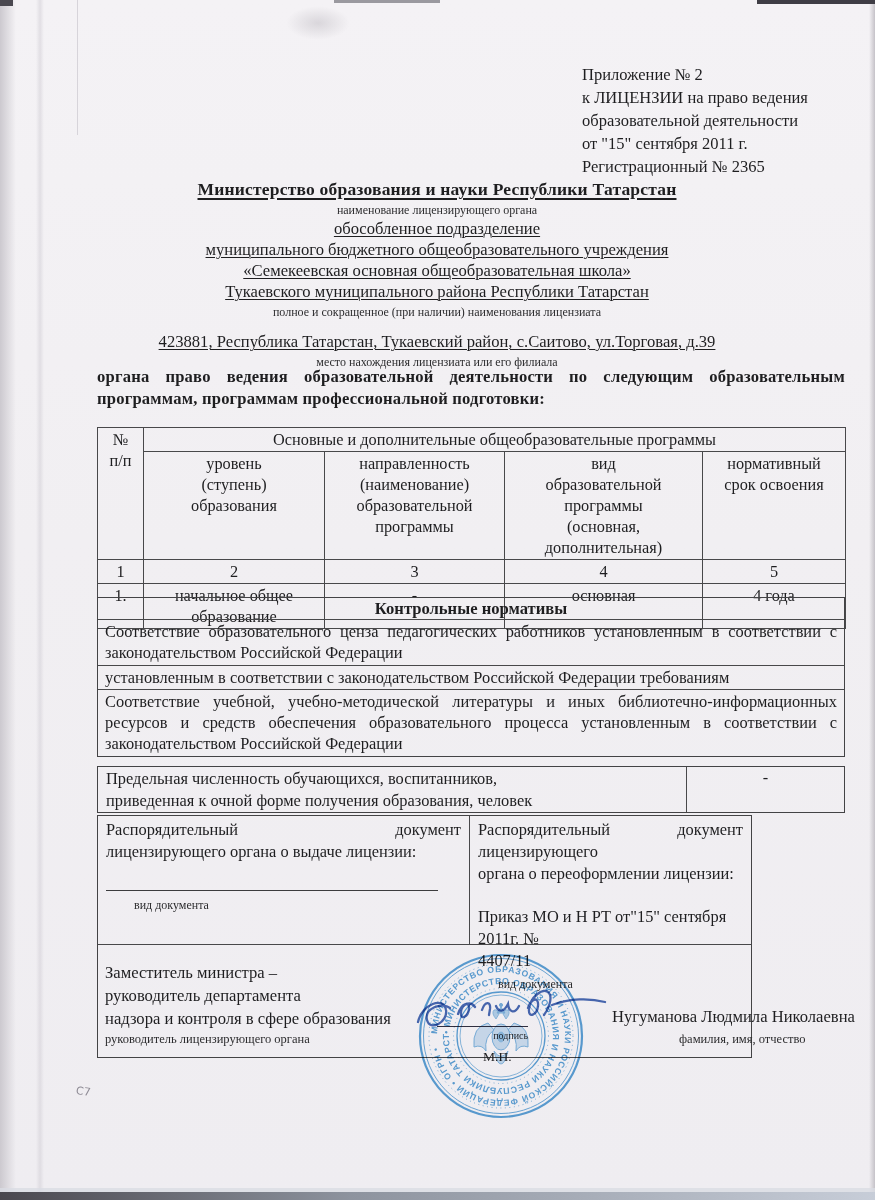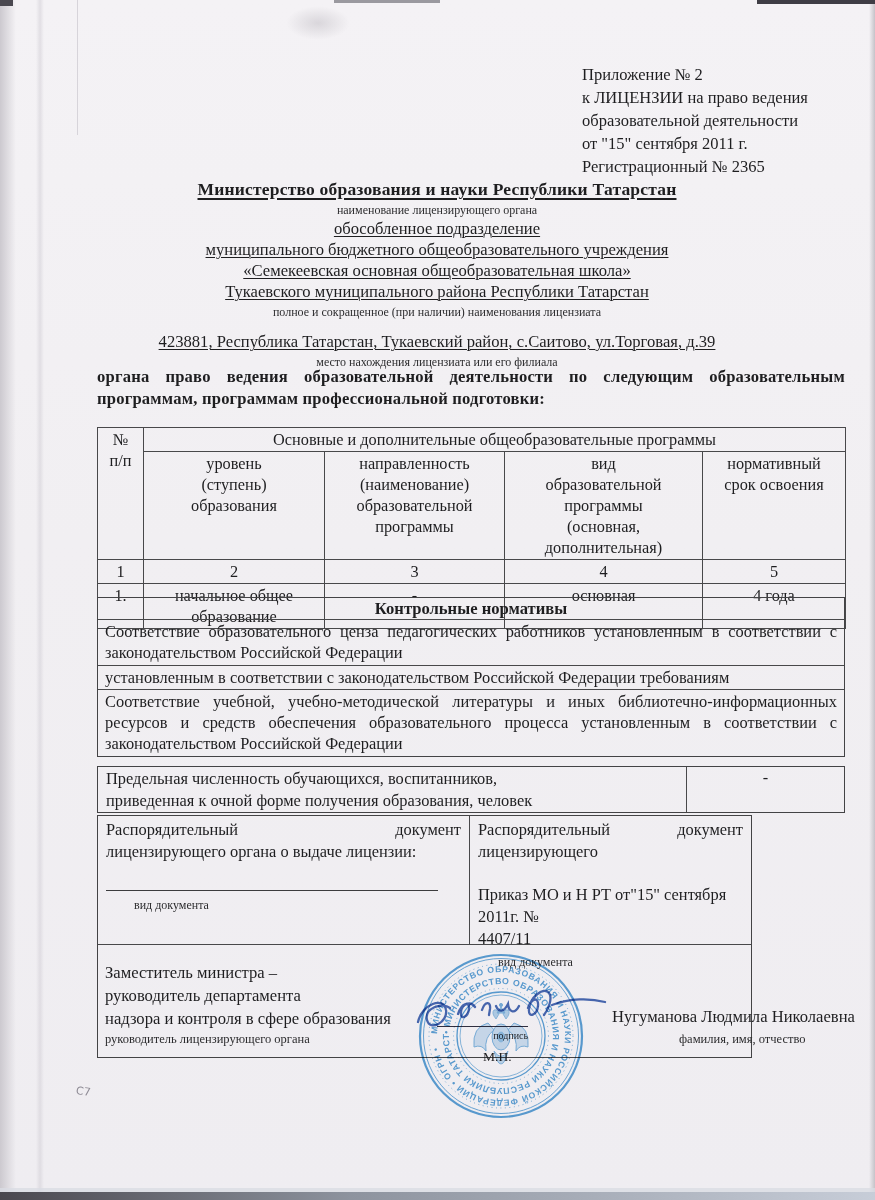--- a/index.html
+++ b/index.html
@@ -187,20 +187,21 @@
   <div class="orders">
     <div class="orders-row1">
       <div class="ord-left">
         <div class="jfull">Распорядительный документ</div>
         <div>лицензирующего органа о выдаче лицензии:</div>
         <div class="ord-blank"></div>
         <div class="ord-cap">вид документа</div>
       </div>
       <div class="ord-right">
         <div class="jfull">Распорядительный документ лицензирующего</div>
+        <div>органа о переоформлении лицензии:</div>
         <div class="ord-val">Приказ МО и Н РТ от"15" сентября 2011г. №
 4407/11</div>
         <div class="ord-cap2">вид документа</div>
       </div>
     </div>
   </div>
 
   <div class="sig-pos">
     <div>Заместитель министра –</div>
     <div>руководитель департамента</div>

